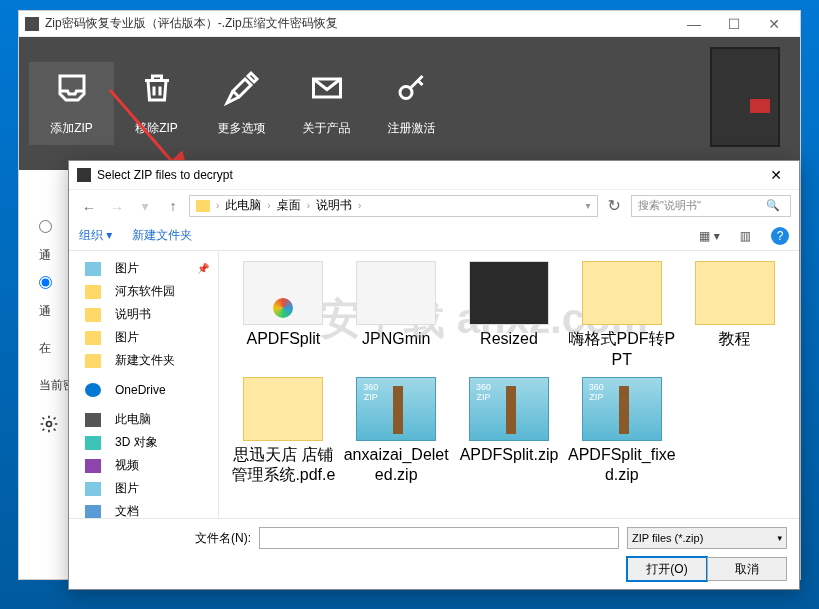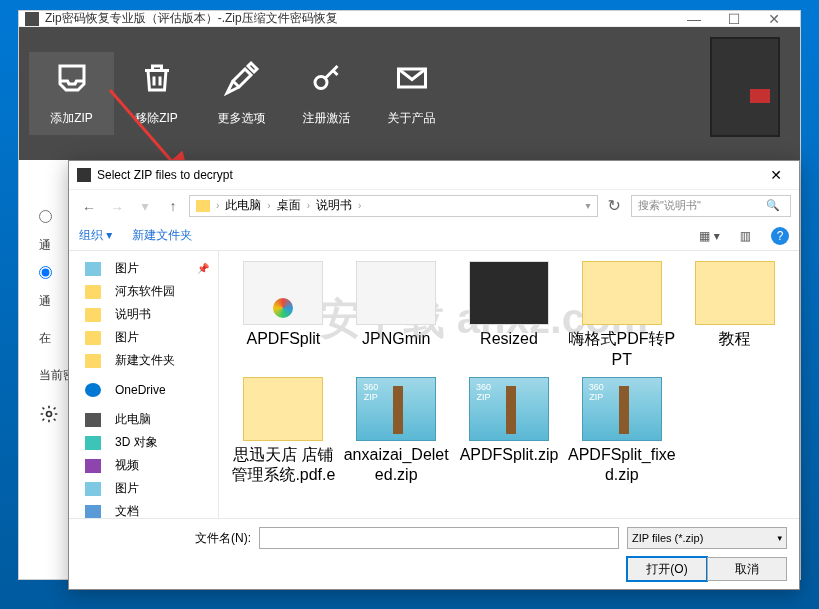--- a/index.html
+++ b/index.html
@@ -1,19 +1,19 @@
 <!DOCTYPE html>
 <html><head>
 <meta charset="utf-8">
 <style>
 * { margin: 0; padding: 0; box-sizing: border-box; font-family: "Microsoft YaHei", "Segoe UI", sans-serif; }
 body { width: 819px; height: 609px; background: linear-gradient(180deg, #0078d4 0%, #005a9e 100%); position: relative; overflow: hidden; }
 
 .main-window { position: absolute; top: 10px; left: 18px; width: 783px; height: 570px; background: #fff; border: 1px solid #ccc; }
-.main-titlebar { height: 16px; background: #fff; display: flex; align-items: center; padding: 0 6px; border-bottom: 1px solid #eee; }
+.main-titlebar { height: 26px; background: #fff; display: flex; align-items: center; padding: 0 6px; border-bottom: 1px solid #eee; }
 .main-titlebar .icon { width: 14px; height: 14px; background: #4a4a4a; margin-right: 6px; }
 .main-title { font-size: 12px; color: #333; flex: 1; }
 .win-ctrl { width: 40px; text-align: center; font-size: 14px; color: #666; cursor: pointer; }
 
 .toolbar { height: 133px; background: #4a4a4a; display: flex; align-items: center; padding: 0 10px; position: relative; }
 .tool-btn { width: 85px; text-align: center; color: #fff; cursor: pointer; padding: 8px 0; }
 .tool-btn.active { background: #5a5a5a; }
 .tool-btn .ticon { font-size: 32px; margin-bottom: 6px; }
 .tool-btn .tlabel { font-size: 12px; }
 .zipper-decoration { position: absolute; right: 20px; top: 10px; width: 70px; height: 100px; background: #333; border: 2px solid #222; }
@@ -116,34 +116,34 @@
       <div class="ticon">
         <svg width="36" height="36" viewBox="0 0 24 24" fill="none" stroke="#fff" stroke-width="2">
             <path d="M14 6l4 4-8 8-4-4zM18 2l4 4-2 2-4-4zM6 14l-4 8 8-4"></path>
           </svg>
       </div>
       <div class="tlabel">更多选项</div>
     </div>
     <div class="tool-btn">
       <div class="ticon">
         <svg width="36" height="36" viewBox="0 0 24 24" fill="none" stroke="#fff" stroke-width="2">
+            <rect x="3" y="6" width="18" height="12"></rect>
+            <path d="M3 6l9 7 9-7"></path>
+          </svg>
+      </div>
+      <div class="tlabel">关于产品</div>
+    </div>
+    <div class="tool-btn">
+      <div class="ticon">
+        <svg width="36" height="36" viewBox="0 0 24 24" fill="none" stroke="#fff" stroke-width="2">
             <circle cx="8" cy="15" r="4"></circle>
             <path d="M11 12l8-8M16 7l3 3"></path>
           </svg>
       </div>
       <div class="tlabel">注册激活</div>
-    </div>
-    <div class="tool-btn">
-      <div class="ticon">
-        <svg width="36" height="36" viewBox="0 0 24 24" fill="none" stroke="#fff" stroke-width="2">
-            <rect x="3" y="6" width="18" height="12"></rect>
-            <path d="M3 6l9 7 9-7"></path>
-          </svg>
-      </div>
-      <div class="tlabel">关于产品</div>
     </div>
     <div class="zipper-decoration"></div>
   </div>
 
   <div class="main-body">
     <div style="height:30px"></div>
     <div class="radio-row">
       <input type="radio" style="">
     </div>
     <div>通</div>

